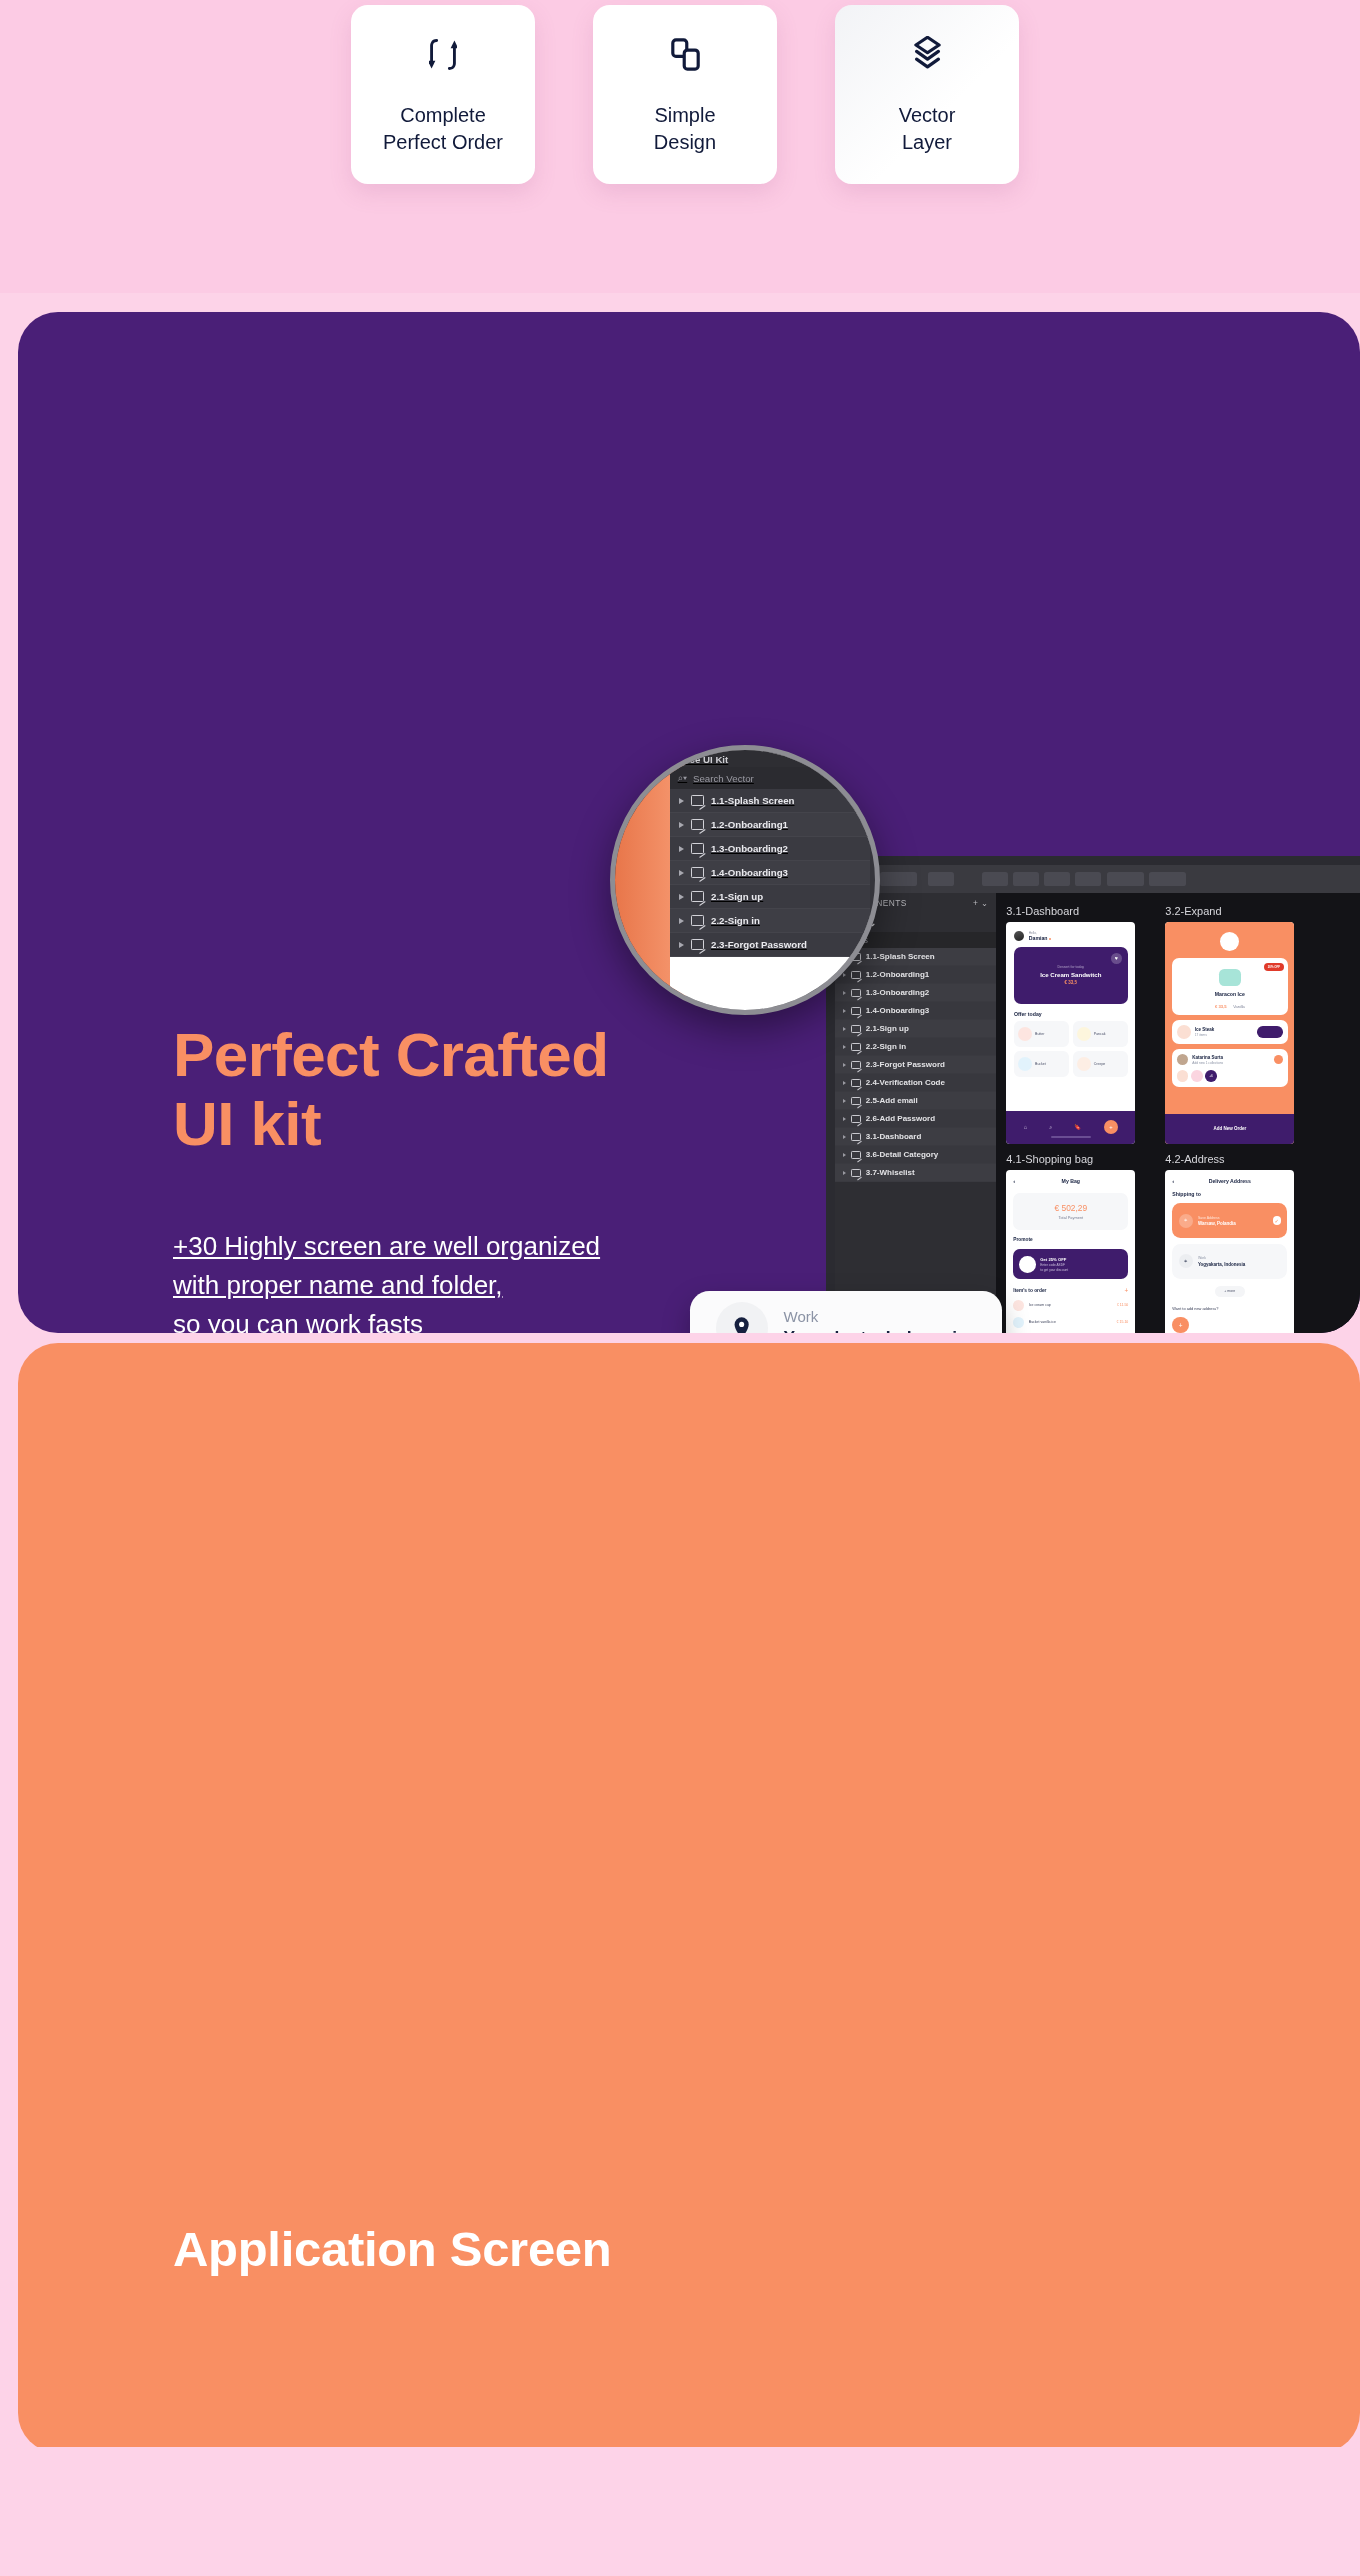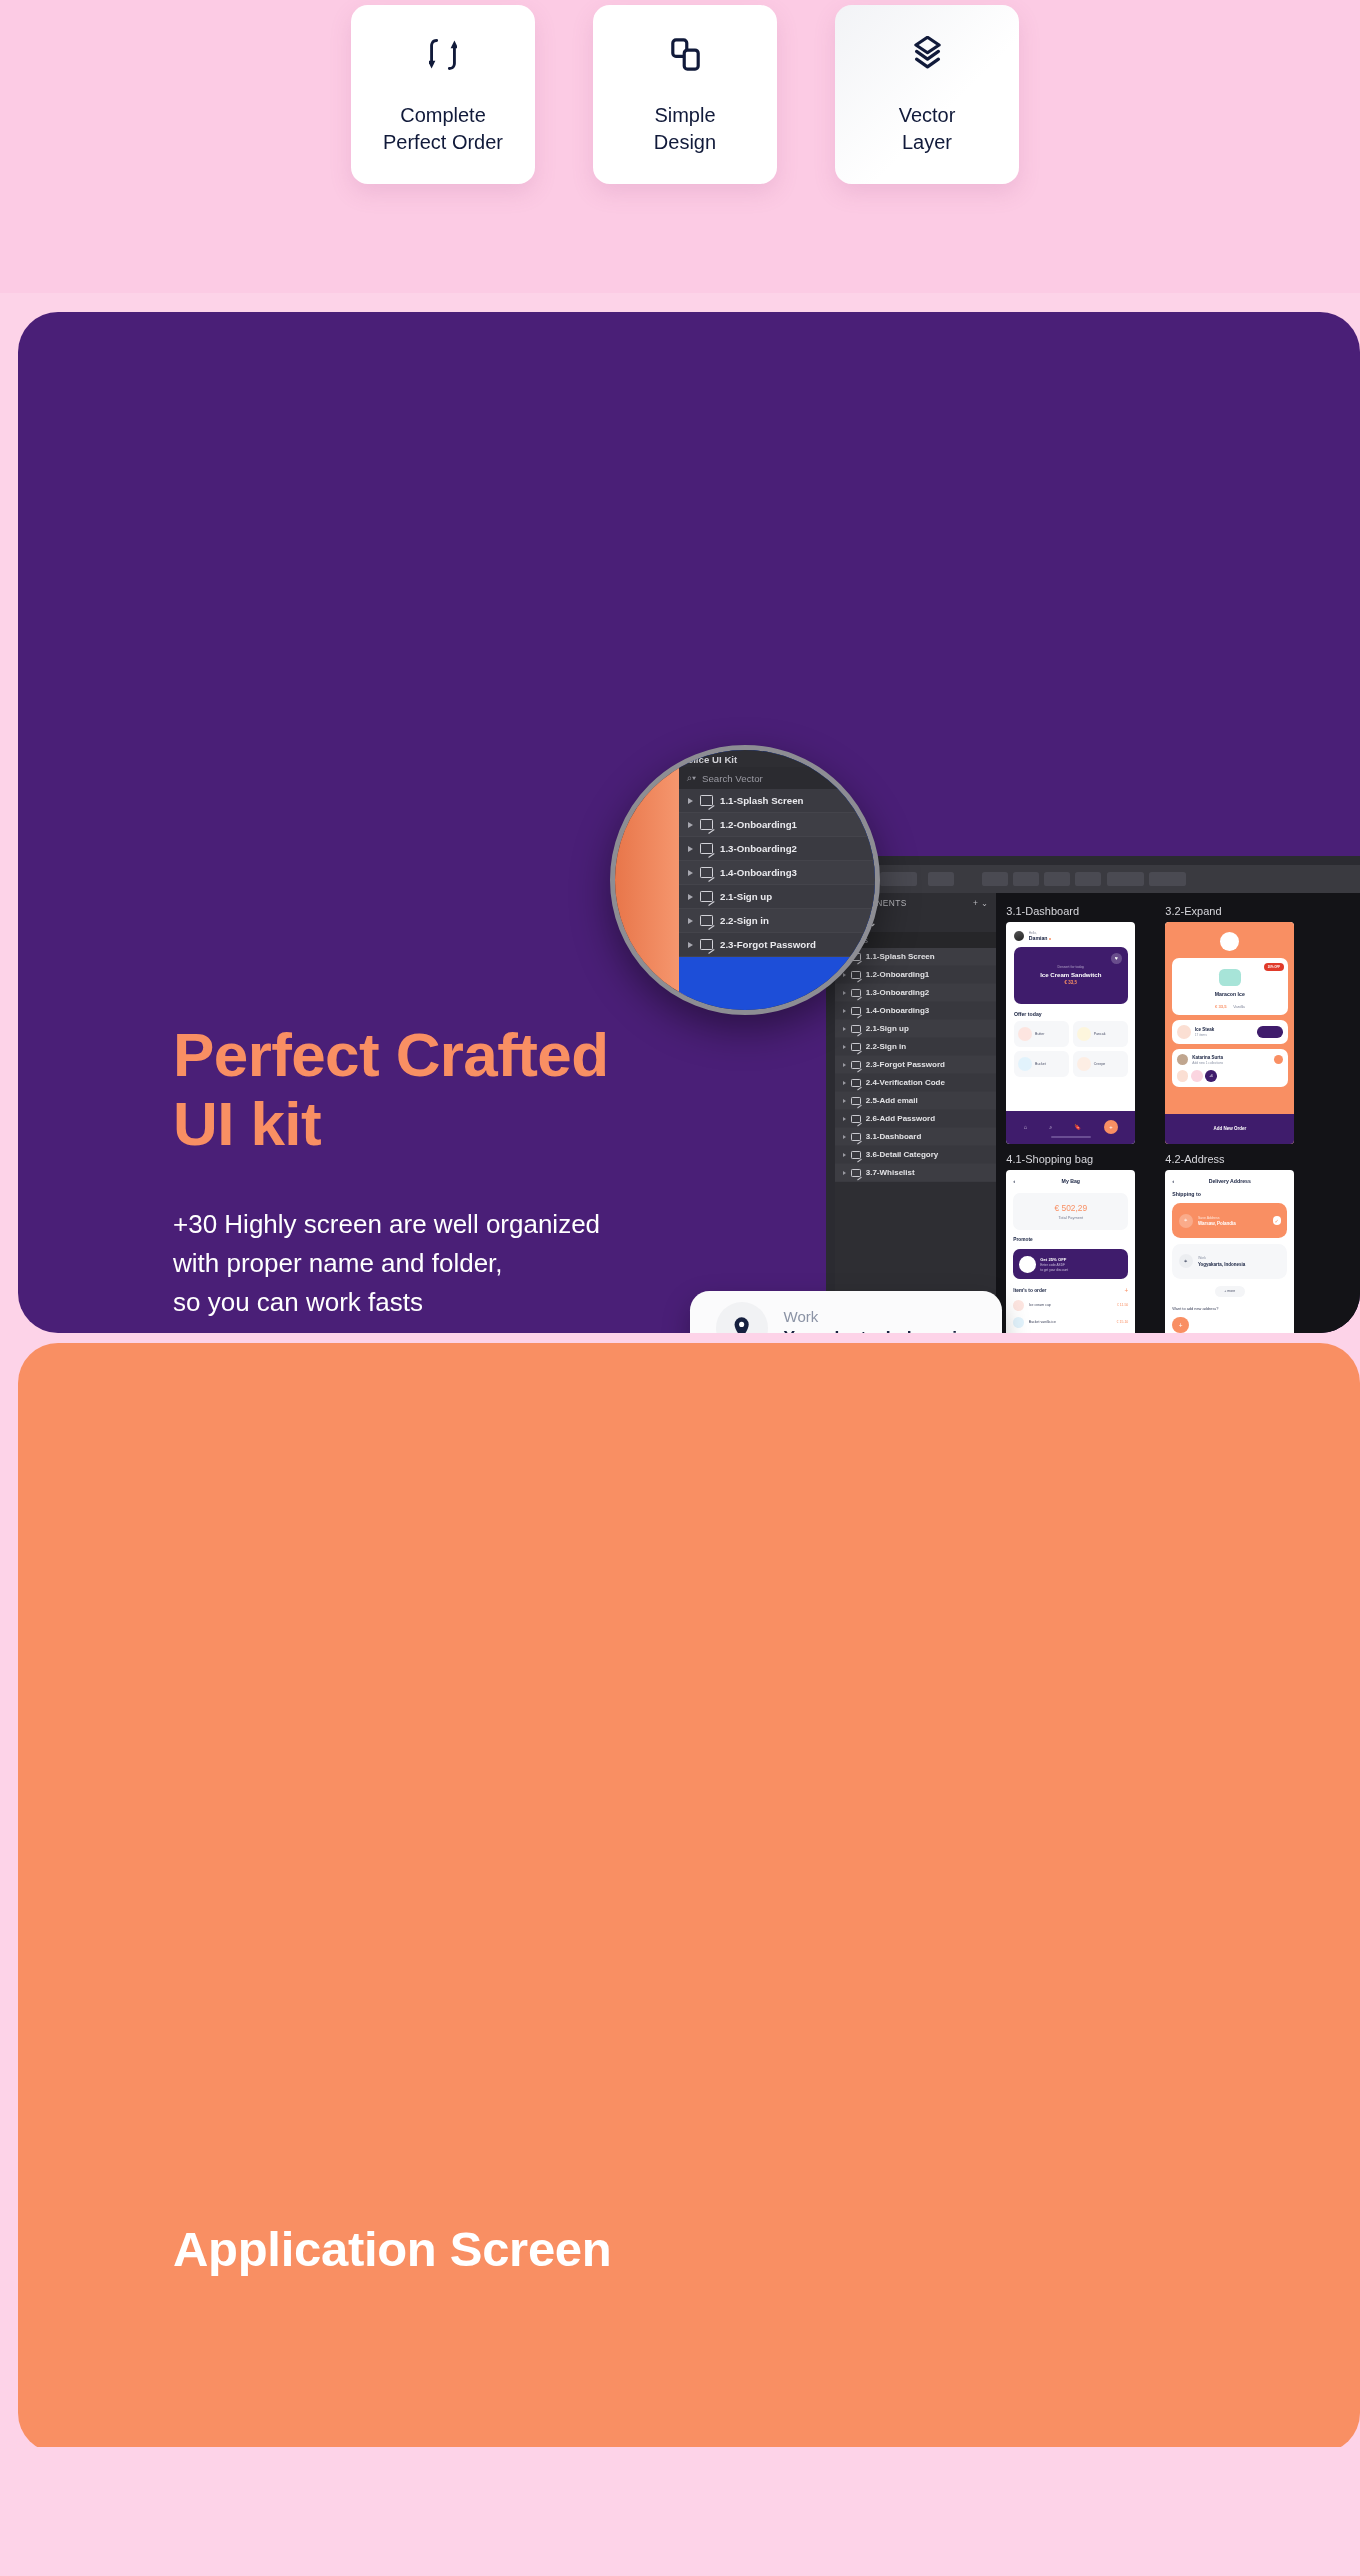--- a/index.html
+++ b/index.html
@@ -28,21 +28,21 @@
   .purple-section{
     position:absolute; left:18px; top:312px; width:1342px; height:1021px;
     background:#4a1f77; border-radius:40px;
     overflow:hidden;
   }
   .headline{ position:absolute; left:155px; top:708px; width:535px; }
   .headline .h1{
     font-size:62px; font-weight:700; color:#f98f63; line-height:1.12; letter-spacing:-0.6px;
   }
   .headline .sub{
-    margin-top:46px; font-size:26px; color:#ffffff; line-height:1.5; font-weight:400;
+    margin-top:68px; font-size:26px; color:#ffffff; line-height:1.5; font-weight:400;text-decoration:underline;
   }
 
   
   .laptop{ position:absolute; left:808px; top:544px; width:554px; height:592px; }
   .laptop-screen{
     position:absolute; left:0; top:0; width:553px; height:546px;
     background:#1c1c20; border:9px solid #2b2b31; border-radius:9px 9px 0 0;
     overflow:hidden;
   }
 
@@ -134,21 +134,21 @@
   .m-addr-card .a1{ font-size:3.5px; } .m-addr-card .a2{ font-size:4.5px;font-weight:700;margin-top:1.3px; }
 
   
   .magnifier{
     position:absolute; left:592px; top:433px; width:270px; height:270px; border-radius:50%;
     border:5.8px solid #8d8d93; overflow:hidden; background:#35353b;
     box-shadow:0 14px 39px rgba(0,0,0,.42);
   }
   .mag-inner{ position:absolute; left:0; top:0; width:100%; height:100%; }
   .mag-orange{ position:absolute;left:0;top:0;width:71px;height:100%;background:linear-gradient(90deg,#e8764a,#f79a72);}
-  .mag-panel{ position:absolute;left:64px;top:0;width:200px;height:100%;background:#1d4ed8;}
+  .mag-panel{ position:absolute;left:55px;top:0;width:200px;height:100%;background:#ffffff;text-decoration:underline;}
   .mag-title{ color:#cfcfd4;font-size:9.7px;font-weight:700;padding:3.9px 0 2.6px 7.7px;background:#2e2e33;}
   .mag-search{ height:22px;background:#2b2b30;display:flex;align-items:center;gap:5.8px;padding-left:7.7px;color:#9a9aa2;font-size:9.7px;}
   .mag-row{ height:24px;display:flex;align-items:center;gap:7px;padding-left:9px;
     color:#eaeaee;font-size:9.7px;font-weight:700;border-bottom:0.6px solid #44444b;background:#3e3e45;}
   .mag-row:nth-child(odd){ background:#3a3a41; }
   .mag-tri{ width:0;height:0;border-left:5.2px solid #a8a8b0;border-top:3.5px solid transparent;border-bottom:3.5px solid transparent;}
   .mag-art{ width:13px;height:11px;border:1.3px solid #d2d2d8;border-radius:1.3px;position:relative;}
   .mag-art:after{ content:"";position:absolute;right:-3.2px;bottom:-3.2px;width:7px;height:1.3px;background:#d2d2d8;transform:rotate(-35deg);}
   .mag-knob{ position:absolute;right:-3.9px;bottom:18px;width:16.7px;height:16.7px;border-radius:50%;background:#f98f63;}
 

